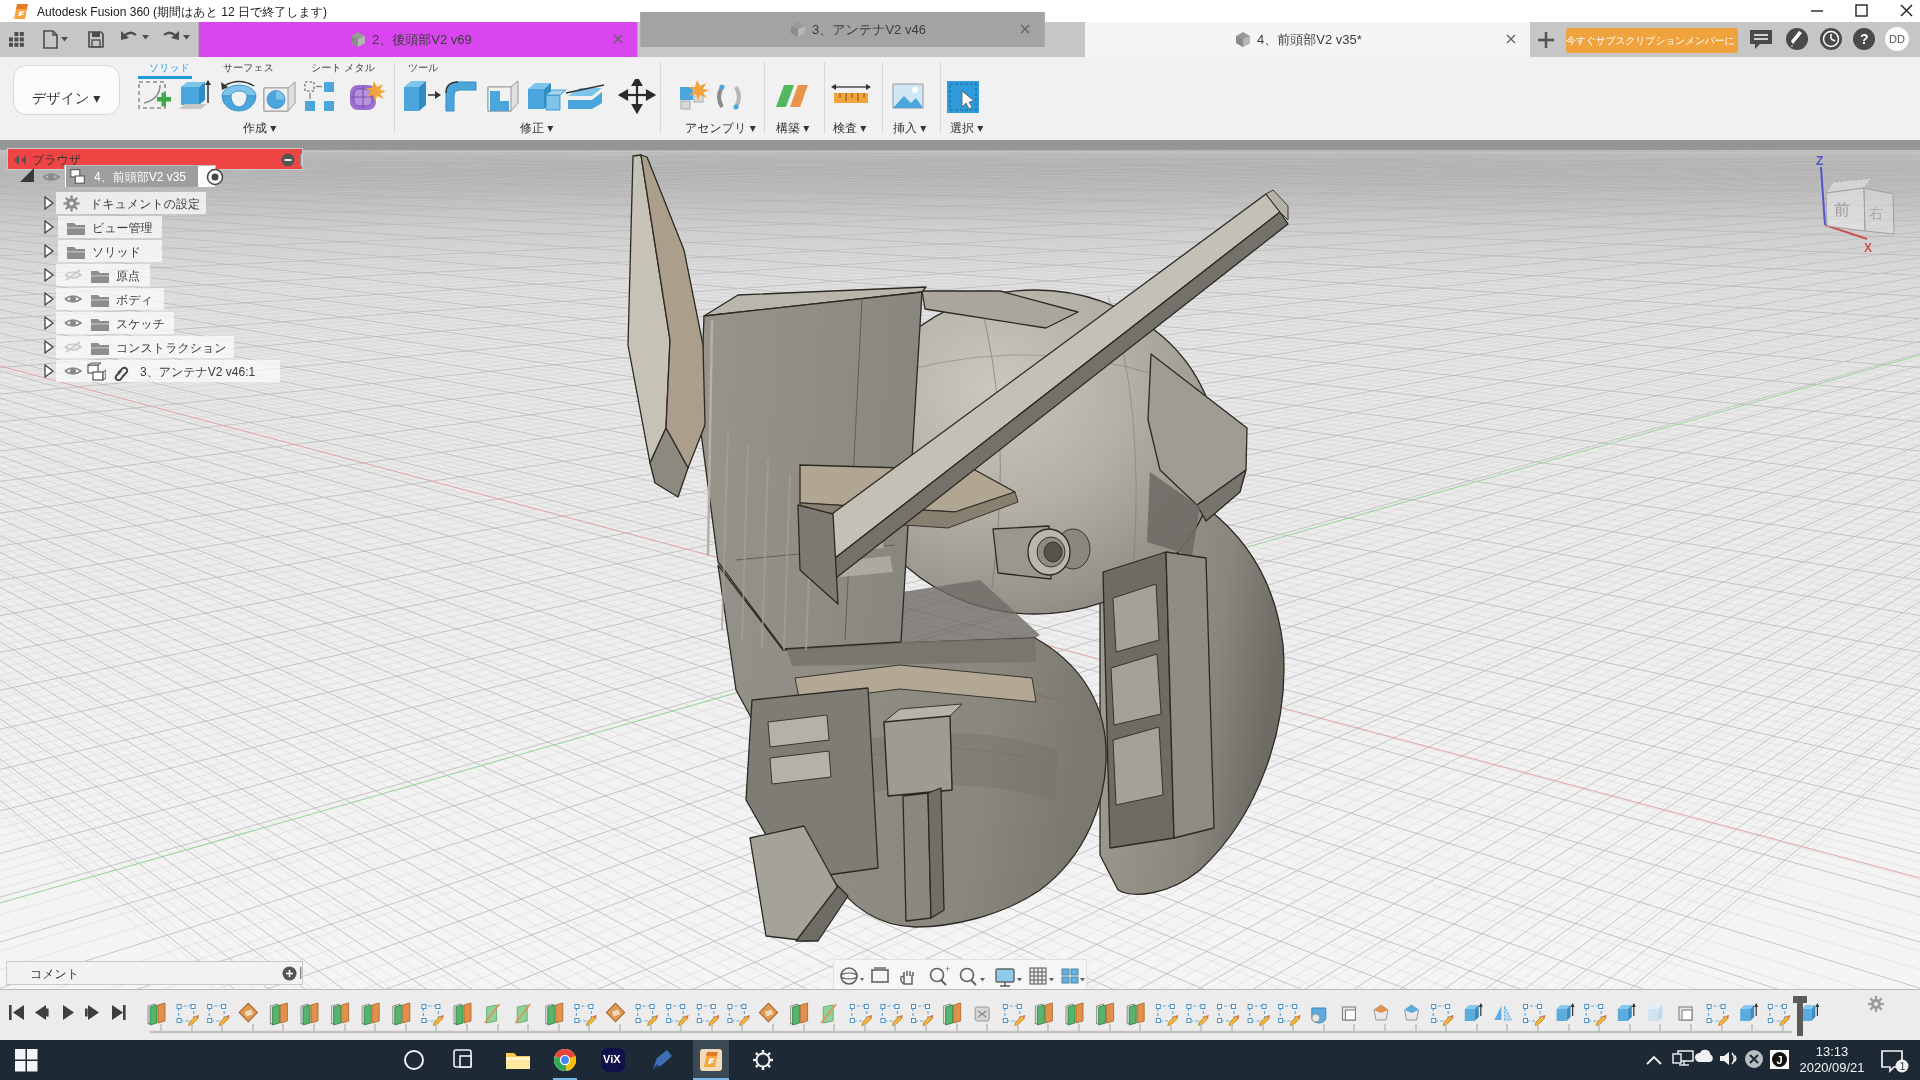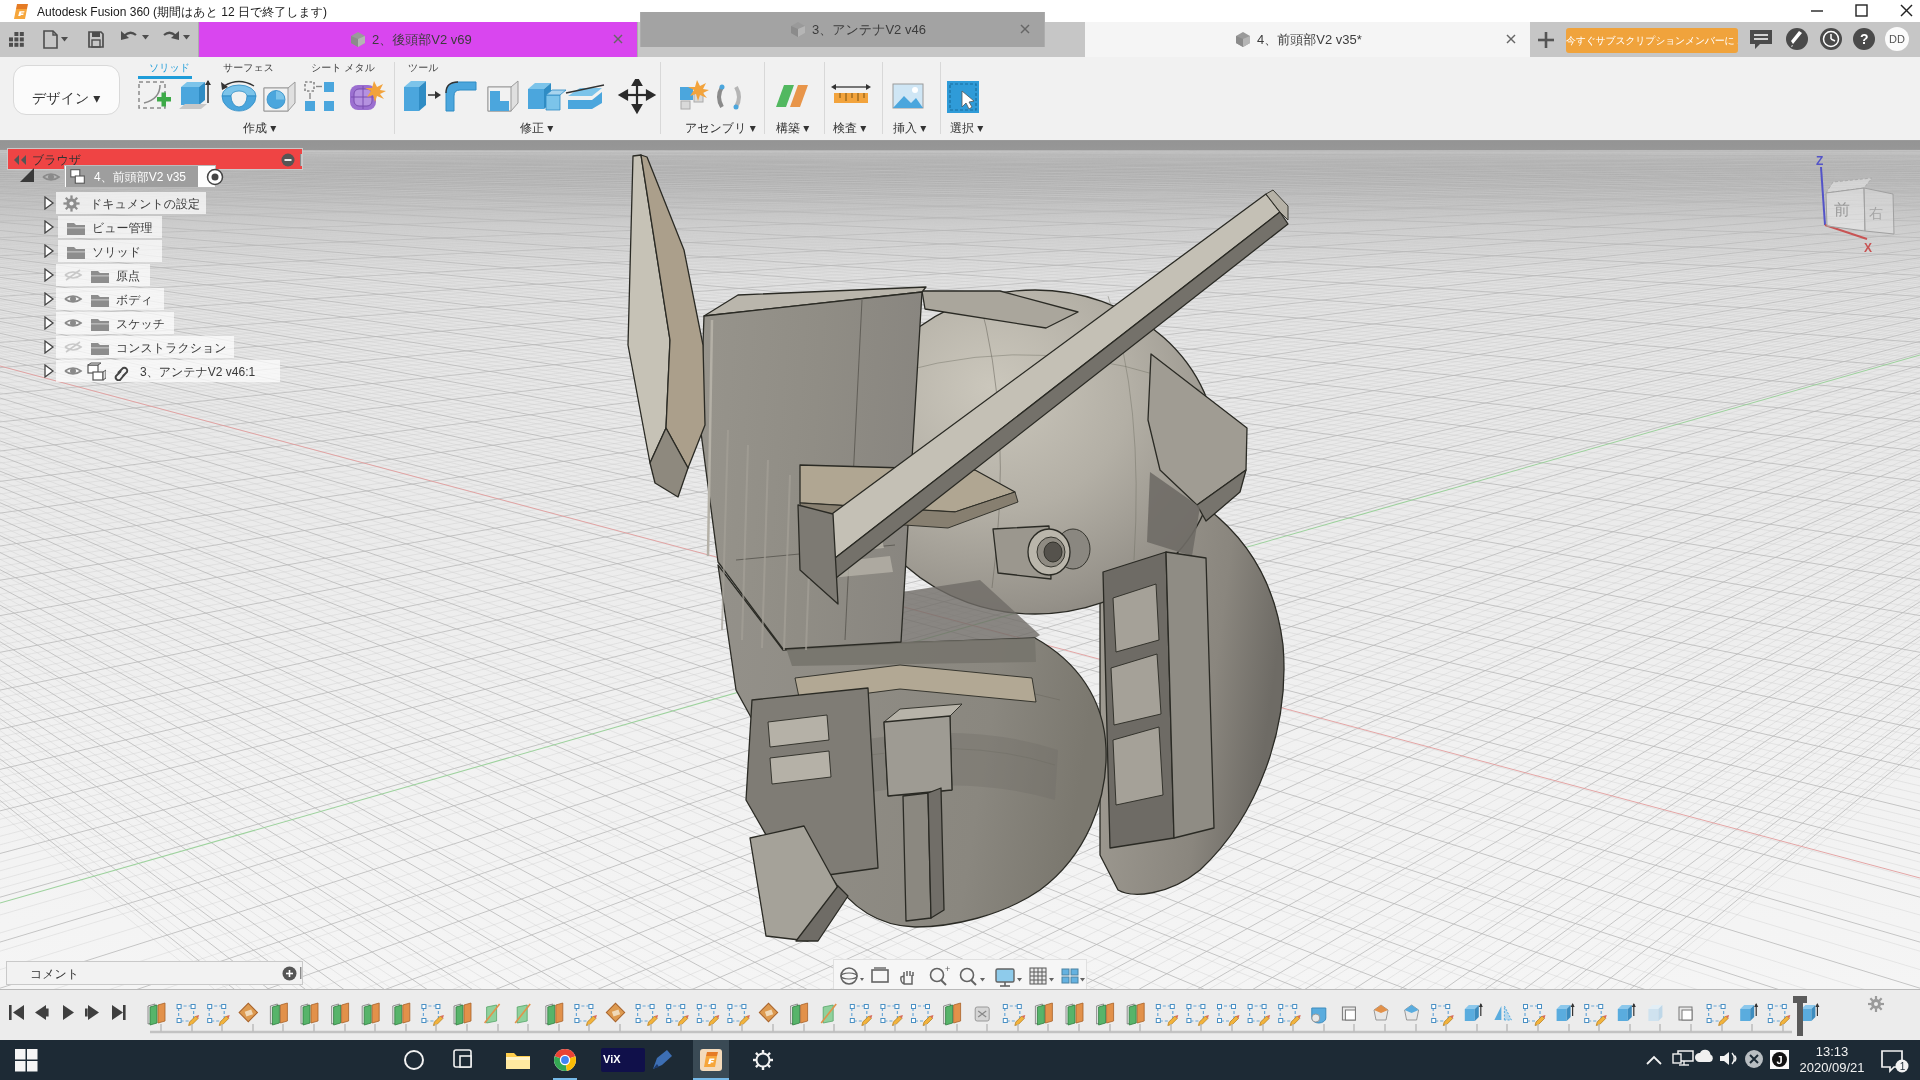--- a/index.html
+++ b/index.html
@@ -1408,21 +1408,21 @@
     </svg>
 <svg style="position:absolute;left:553px;top:8px" width="24" height="24" viewBox="0 0 24 24">
       <circle cx="12" cy="12" r="11" fill="#fff"></circle>
       <path d="M12,12 L1.7,8.2 A11,11 0 0 1 22.3,8.2 Z" fill="#ea4335"></path>
       <path d="M12,12 L13.9,22.8 A11,11 0 0 1 1.7,8.2 Z" fill="#34a853"></path>
       <path d="M12,12 L22.3,8.2 A11,11 0 0 1 13.9,22.8 Z" fill="#fbbc05"></path>
       <circle cx="12" cy="12" r="5.2" fill="#fff"></circle>
       <circle cx="12" cy="12" r="3.9" fill="#4285f4"></circle>
     </svg>
 <div style="position:absolute;left:553px;top:38px;width:24px;height:2px;background:#76b9e8"></div>
-<div style="position:absolute;left:601px;top:8px;width:44px;height:24px;background:#10104a;border-radius:2px;">
+<div style="position:absolute;left:601px;top:8px;width:24px;height:24px;background:#10104a;border-radius:7px;">
       <div style="position:absolute;left:2px;top:5px;font-size:11px;color:#fff;font-weight:bold">ViX</div>
     </div>
 <svg style="position:absolute;left:650px;top:8px" width="24" height="24">
       <polygon points="3,21 7,10 17,2 22,8 12,17" fill="#3d6fb4"></polygon>
       <polygon points="3,21 7,16 9,19" fill="#1d3a6a"></polygon>
     </svg>
 <div style="position:absolute;left:693px;top:0;width:36px;height:40px;background:#3a4a55;border-bottom:2px solid #76b9e8;">
       <svg style="position:absolute;left:7px;top:9px" width="22" height="22" viewBox="0 0 22 22">
         <rect x="0" y="0" width="22" height="22" rx="3" fill="#f3dabb"></rect>
         <polygon points="4,18 6,7 17,7 15,18" fill="#f6a63b"></polygon>

